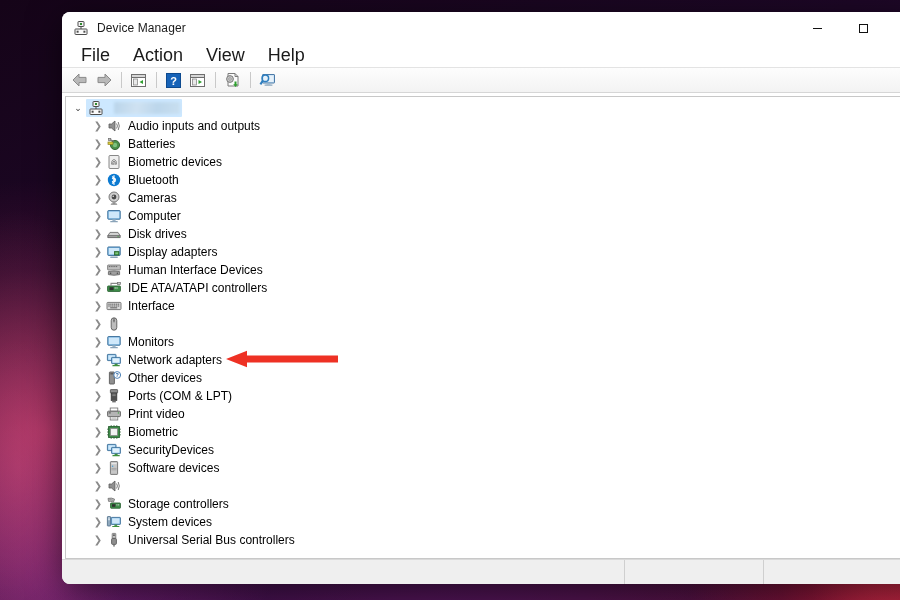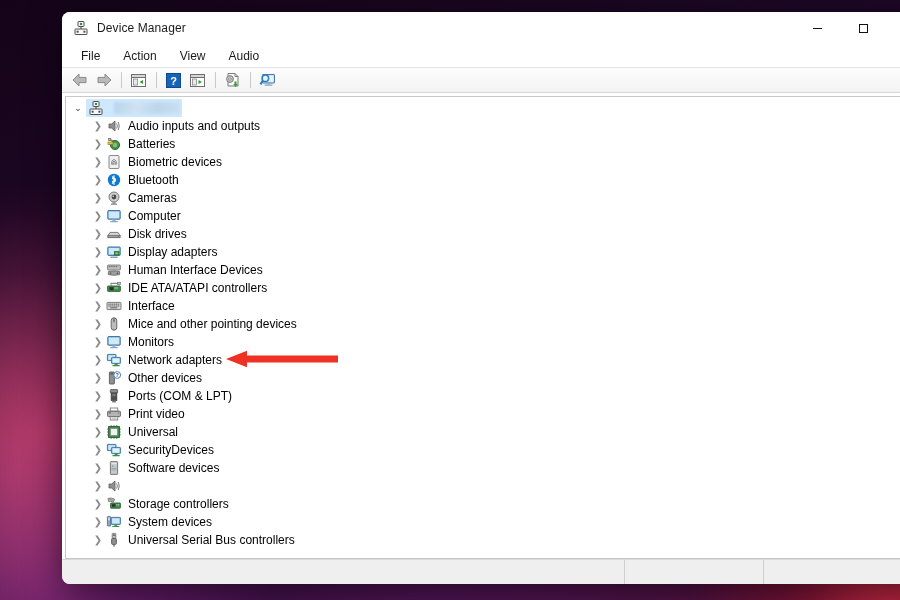--- a/index.html
+++ b/index.html
@@ -68,21 +68,21 @@
   }
 
   
   .menubar {
     height: 23px; flex: 0 0 23px;
     background: #ffffff;
     display: flex; align-items: center;
     padding-left: 11px;
   }
   .menu-item {
-    font-size: 12px; color: #1a1a1a;
+    font-size: 18px; color: #1a1a1a;
     padding: 2px 8px;
     margin-right: 7px;
   }
 
   
   .toolbar {
     height: 24px; flex: 0 0 24px;
     background: linear-gradient(to bottom,#fdfdfd 0%, #f3f3f3 100%);
     border-top: 1px solid #e3e3e3;
     border-bottom: 1px solid #d6d6d6;
@@ -213,21 +213,21 @@
             <line x1="9.5" y1="1.5" x2="1.5" y2="9.5" stroke="currentColor" stroke-width="1"></line>
           </svg>
       </div>
     </div>
   </div>
 
   <div class="menubar">
     <div class="menu-item">File</div>
     <div class="menu-item">Action</div>
     <div class="menu-item">View</div>
-    <div class="menu-item">Audio</div>
+    <div class="menu-item">Help</div>
   </div>
 
   <div class="toolbar">
     <div class="tb-btn">
       <svg width="18" height="16" viewBox="0 0 18 16">
         <path d="M8 2 L2 8 L8 14 L8 10.6 L15 10.6 L15 5.4 L8 5.4 Z" fill="#b9b9b9" stroke="#8a8a8a" stroke-width="1" stroke-linejoin="round"></path>
       </svg>
     </div>
     <div class="tb-btn">
       <svg width="18" height="16" viewBox="0 0 18 16">
@@ -474,21 +474,20 @@
 
       <div class="node child">
         <span class="chev">❯</span>
         <span class="ico">
           <svg width="16" height="16" viewBox="0 0 16 16">
             <rect x="5.2" y="1.8" width="5.6" height="12.4" rx="2.8" fill="#bdbdbd" stroke="#5a5a5a" stroke-width="0.9"></rect>
             <line x1="8" y1="2" x2="8" y2="6.4" stroke="#5a5a5a" stroke-width="0.8"></line>
             <rect x="7.5" y="3.4" width="1" height="2.2" rx="0.5" fill="#5a5a5a"></rect>
           </svg>
         </span>
-        <span class="lbl">Mice and other pointing devices</span>
       </div>
 
       <div class="node child">
         <span class="chev">❯</span>
         <span class="ico">
           <svg width="16" height="16" viewBox="0 0 16 16">
             <rect x="1.8" y="2.6" width="12.4" height="8.6" rx="0.6" fill="#7fbbe8" stroke="#3b6e99" stroke-width="1"></rect>
             <rect x="2.8" y="3.6" width="10.4" height="6.6" fill="#cfe8fa"></rect>
             <rect x="6.4" y="11.4" width="3.2" height="1.6" fill="#9ab3c7"></rect>
             <rect x="4.2" y="13" width="7.6" height="1.3" rx="0.4" fill="#8aa3b8"></rect>
@@ -570,21 +569,21 @@
                 <line x1="10.8" y1="13.4" x2="10.8" y2="14.8"></line>
               <line x1="2.6" y1="5.2" x2="1.2" y2="5.2"></line>
                 <line x1="2.6" y1="8" x2="1.2" y2="8"></line>
                 <line x1="2.6" y1="10.8" x2="1.2" y2="10.8"></line>
               <line x1="13.4" y1="5.2" x2="14.8" y2="5.2"></line>
                 <line x1="13.4" y1="8" x2="14.8" y2="8"></line>
                 <line x1="13.4" y1="10.8" x2="14.8" y2="10.8"></line>
             </g>
           </svg>
         </span>
-        <span class="lbl">Universal</span>
+        <span class="lbl">Biometric</span>
       </div>
 
       <div class="node child">
         <span class="chev">❯</span>
         <span class="ico">
           <svg width="16" height="16" viewBox="0 0 16 16">
             <rect x="1.4" y="2.4" width="8.6" height="6.2" rx="0.5" fill="#7fbbe8" stroke="#3b6e99" stroke-width="0.9"></rect>
             <rect x="2.3" y="3.3" width="6.8" height="4.4" fill="#cfe8fa"></rect>
             <rect x="5.6" y="5.4" width="8.8" height="6.2" rx="0.5" fill="#7fbbe8" stroke="#3b6e99" stroke-width="0.9"></rect>
             <rect x="6.5" y="6.3" width="7" height="4.4" fill="#e2f2fc"></rect>

